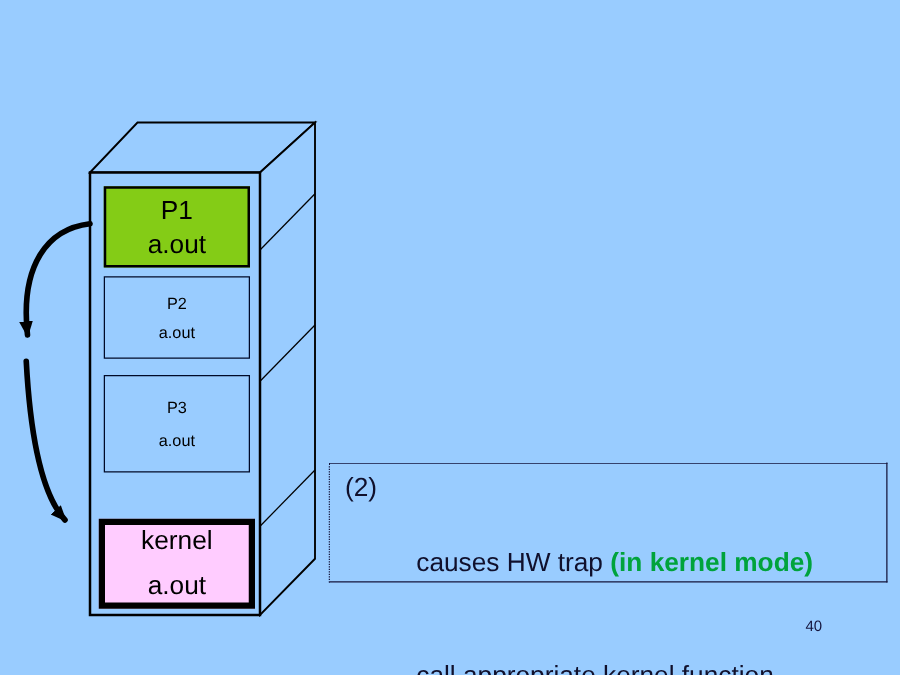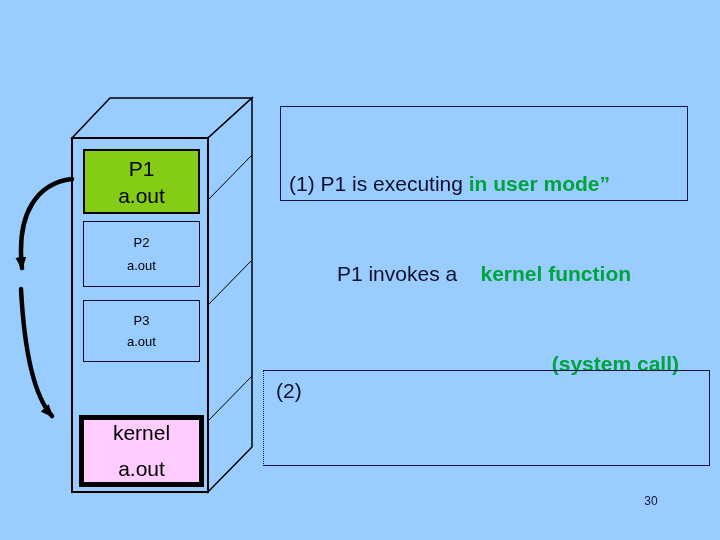--- a/index.html
+++ b/index.html
@@ -15,21 +15,21 @@
   }
   .seg {
     position:absolute; box-sizing:border-box; color:#000; text-align:center;
     display:flex; flex-direction:column; align-items:center; justify-content:center;
   }
   .seg-p1 { left:83px; top:149px; width:117px; height:65px;
     background:#84cc16; border:2px solid #000; font-size:21px; line-height:27px; }
   .seg-small { left:83px; width:117px; border:1px solid #000a28;
     font-size:13px; line-height:15px; justify-content:space-evenly; padding:6px 0; }
   .seg-p2 { top:221px; height:66px; }
-  .seg-p3 { top:300px; height:62px; }
+  .seg-p3 { top:300px; height:78px; }
   .seg-kernel { left:79px; top:415px; width:125px; height:72px;
     background:#ffccff; border:5px solid #000; font-size:21px; line-height:26px;justify-content:space-between; }
   .note {
     position:absolute; box-sizing:border-box; color:#10102c;
     font-size:21px; line-height:30px; white-space:pre-wrap;
   }
   .note1 { left:280px; top:106px; width:408px; height:95px;
     border:1px solid #14143c; padding:2px 8px; }
   .note1 .l1 { text-align:left; }
   .note1 .l2 { text-align:center; }
@@ -82,24 +82,24 @@
   </div>
   <div class="seg seg-small seg-p3">
     <span>P3</span>
     <span>a.out</span>
   </div>
   <div class="seg seg-kernel">
     <span>kernel</span>
     <span>a.out</span>
   </div>
 
-  <div class="note note1">
-    <div class="l1"><span>(1) P1 is executing </span><span class="green">in user mode”</span></div>
-    <div class="l2"><span>P1 invokes a    </span><span class="green">kernel function</span></div>
-    <div class="l3"><span class="green">(system call)</span></div>
-  </div>
 
   <div class="note note2">
     <div class="note2-label">(2)</div>
+    <div>
+      <div><span>causes HW trap </span><span class="green">(in kernel mode)</span></div>
+      <div>call appropriate kernel function</div>
+      
+    </div>
   </div>
 
-  <div class="page-number">30</div>
+  <div class="page-number">40</div>
 </div>
 
 </body></html>

